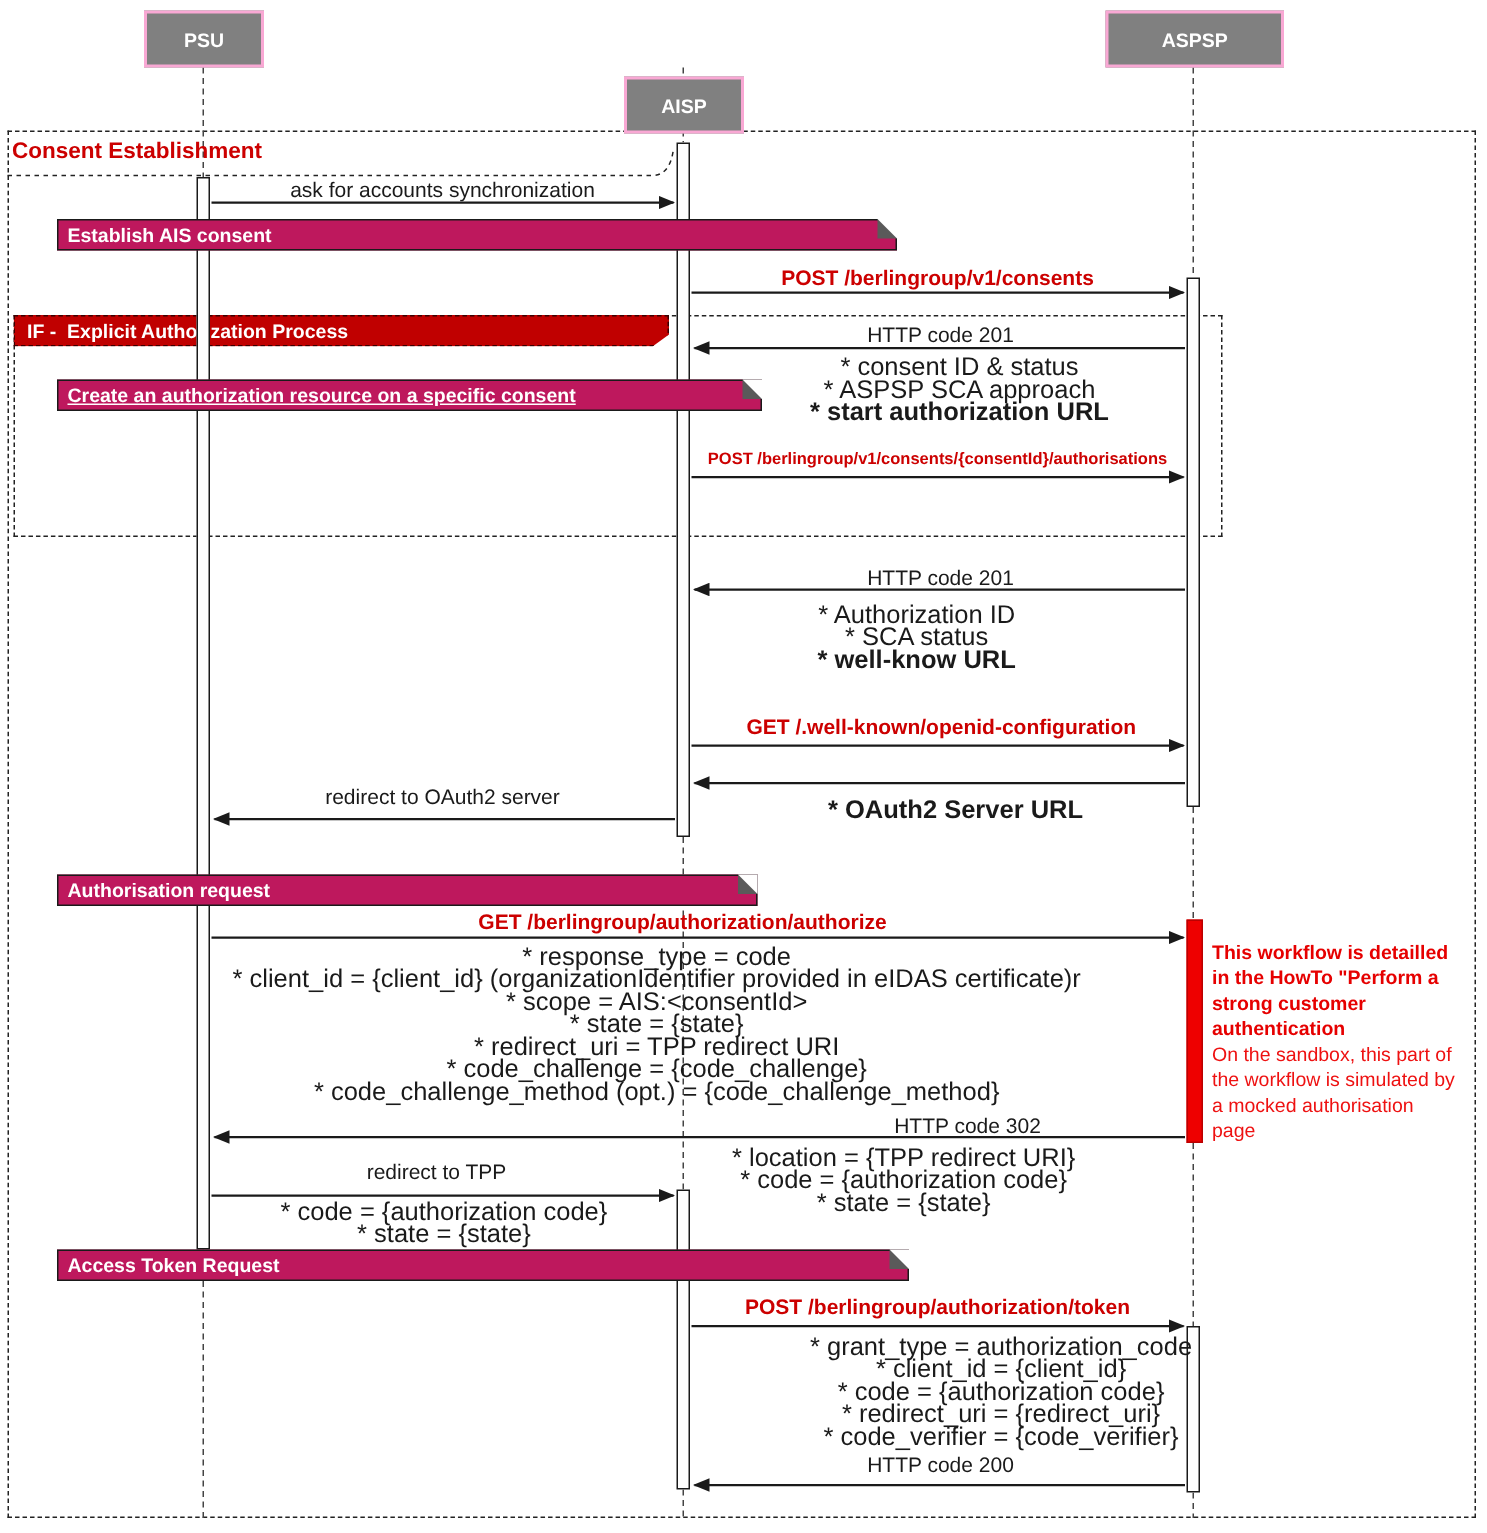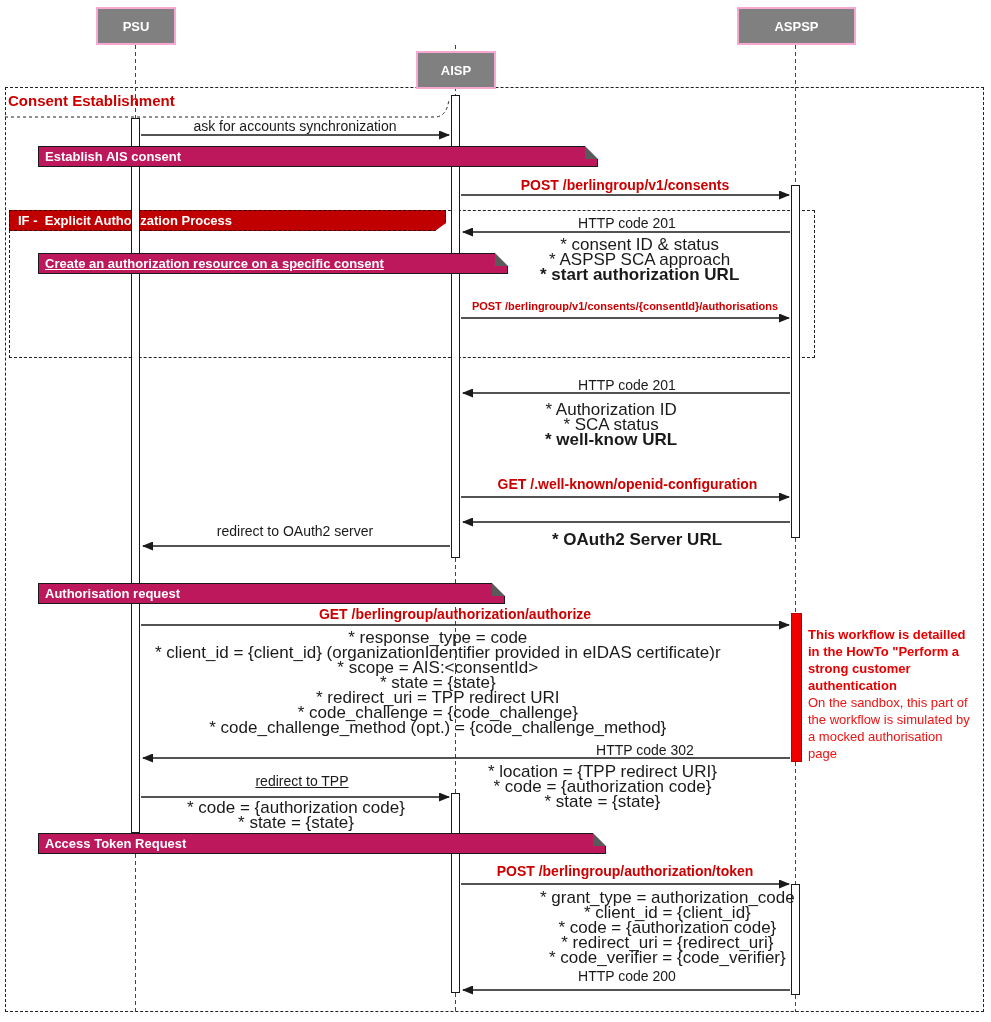--- a/index.html
+++ b/index.html
@@ -141,21 +141,21 @@
     <div>* redirect_uri = TPP redirect URI</div>
     <div>* code_challenge = {code_challenge}</div>
     <div>* code_challenge_method (opt.) = {code_challenge_method}</div>
   </div>
   <div class="lbl" style="left:545px;top:742px;width:200px;">HTTP code 302</div>
   <div class="items" style="left:488px;top:764px;">
     <div>* location = {TPP redirect URI}</div>
     <div>* code = {authorization code}</div>
     <div>* state = {state}</div>
   </div>
-  <div class="lbl" style="left:207px;top:773px;width:190px;text-decoration:underline;">redirect to TPP</div>
+  <div class="lbl" style="left:196px;top:773px;width:190px;">redirect to TPP</div>
   <div class="items" style="left:187px;top:800px;">
     <div>* code = {authorization code}</div>
     <div>* state = {state}</div>
   </div>
   <div class="lbl red" style="left:480px;top:863px;width:290px;">POST /berlingroup/authorization/token</div>
   <div class="items" style="left:540px;top:890px;">
     <div>* grant_type = authorization_code</div>
     <div>* client_id = {client_id}</div>
     <div>* code = {authorization code}</div>
     <div>* redirect_uri = {redirect_uri}</div>

